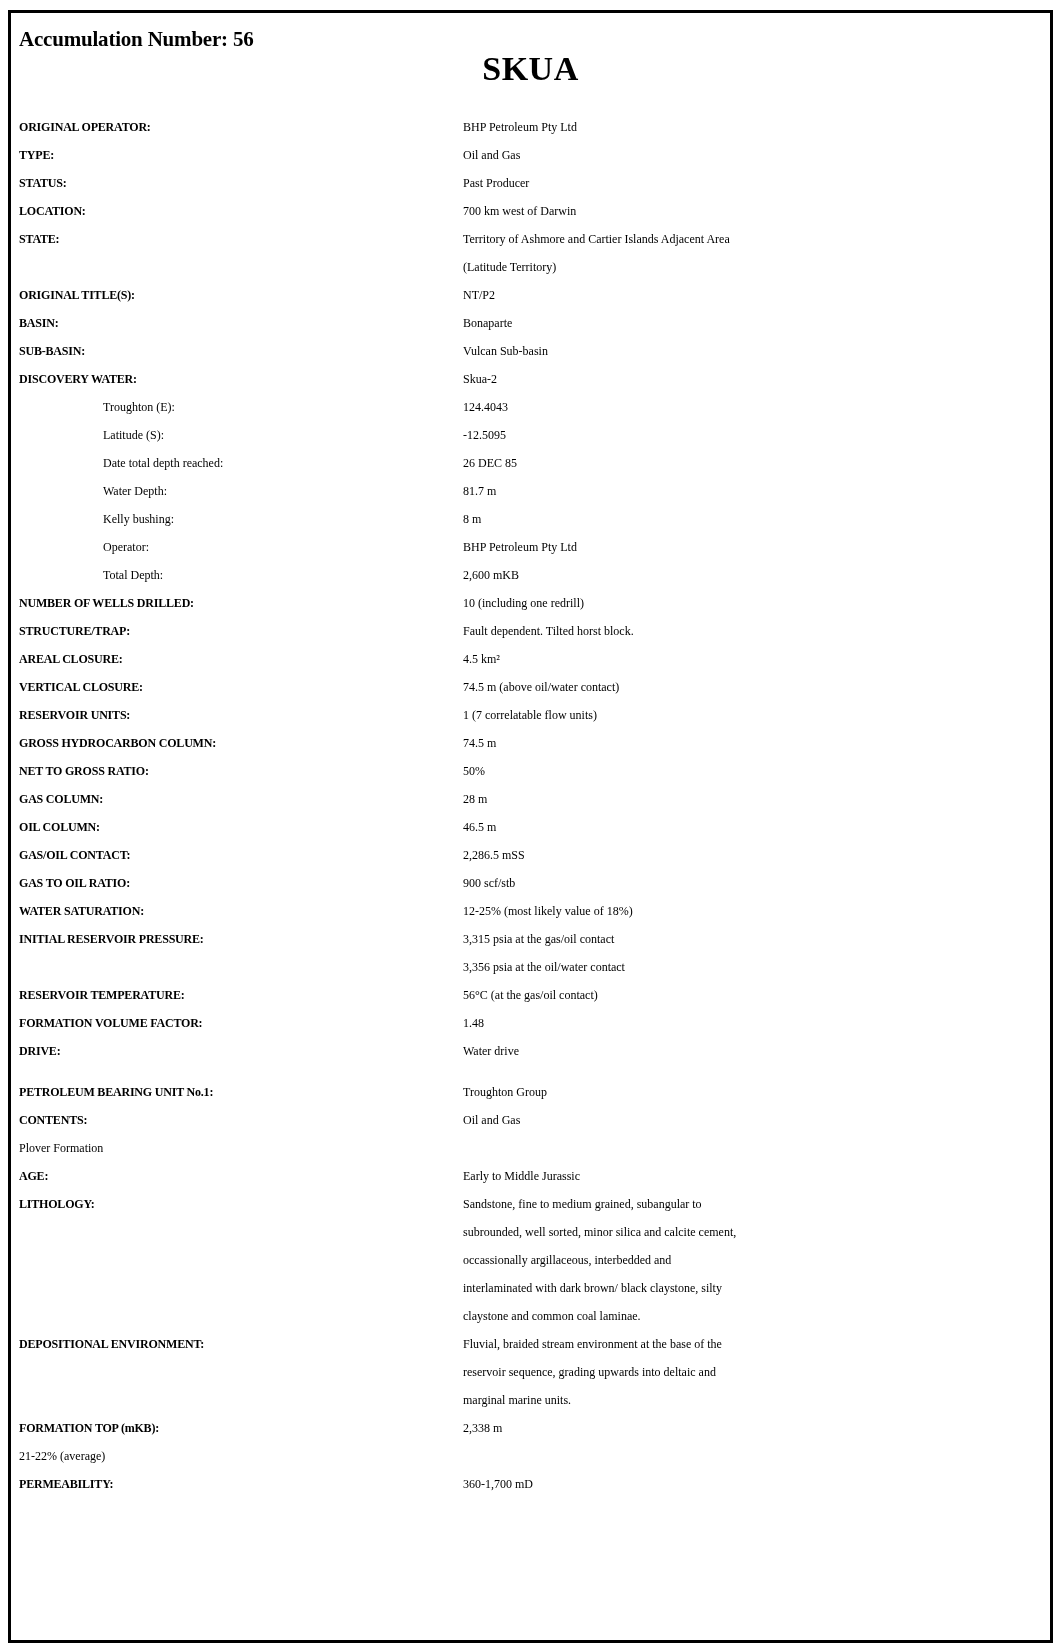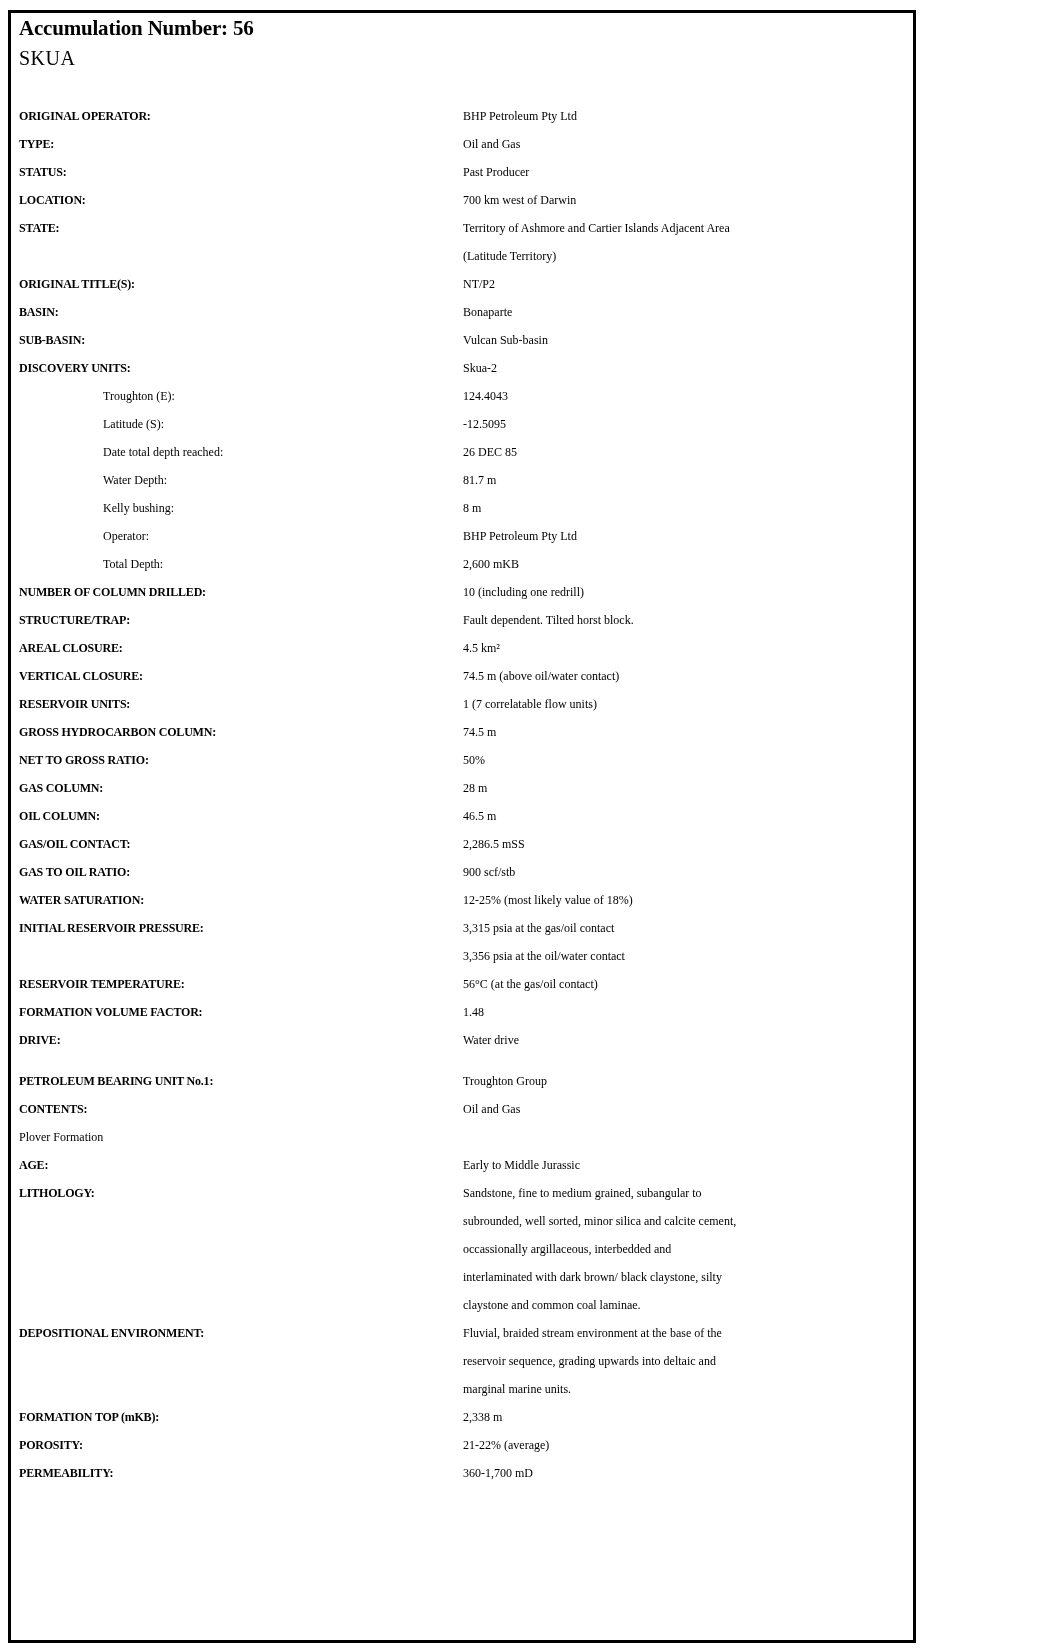--- a/index.html
+++ b/index.html
@@ -11,37 +11,37 @@
     width: 1064px;
     height: 1650px;
     position: relative;
     font-family: "Liberation Serif", serif;
     color: #000000;
   }
   .page {
     position: absolute;
     left: 8px;
     top: 10px;
-    width: 908px;
+    width: 1045px;
     height: 1633px;
     border: 3px solid #000000;
     box-sizing: border-box;
-    padding: 1px 8px;
+    padding: 12px 8px;
     overflow: hidden;
   }
   .header {
     font-size: 21px;
     font-weight: bold;
     line-height: 28px;
     letter-spacing: -0.2px;
   }
   .title {
-    font-size: 20px;
-    font-weight: normal;
-    text-align: left;
+    font-size: 34px;
+    font-weight: bold;
+    text-align: center;
     line-height: 32px;
     letter-spacing: 0.5px;
   }
   .rows {
     margin-top: 28px;
   }
   .row {
     display: grid;
     grid-template-columns: 444px 1fr;
     font-size: 12px;
@@ -122,21 +122,21 @@
   </div>
 
   <div class="row">
     <div class="label">SUB-BASIN:</div>
     <div class="value">
           <div class="vline">Vulcan Sub-basin</div>
         </div>
   </div>
 
   <div class="row">
-    <div class="label">DISCOVERY UNITS:</div>
+    <div class="label">DISCOVERY WATER:</div>
     <div class="value">
           <div class="vline">Skua-2</div>
         </div>
   </div>
 
   <div class="row sub">
     <div class="label">Troughton (E):</div>
     <div class="value">
           <div class="vline">124.4043</div>
         </div>
@@ -178,21 +178,21 @@
   </div>
 
   <div class="row sub">
     <div class="label">Total Depth:</div>
     <div class="value">
           <div class="vline">2,600 mKB</div>
         </div>
   </div>
 
   <div class="row">
-    <div class="label">NUMBER OF COLUMN DRILLED:</div>
+    <div class="label">NUMBER OF WELLS DRILLED:</div>
     <div class="value">
           <div class="vline">10 (including one redrill)</div>
         </div>
   </div>
 
   <div class="row">
     <div class="label">STRUCTURE/TRAP:</div>
     <div class="value">
           <div class="vline">Fault dependent. Tilted horst block.</div>
         </div>
@@ -346,21 +346,20 @@
   </div>
 
   <div class="row">
     <div class="label">FORMATION TOP (mKB):</div>
     <div class="value">
           <div class="vline">2,338 m</div>
         </div>
   </div>
 
   <div class="row">
-    <div class="label">POROSITY:</div>
     <div class="value">
           <div class="vline">21-22% (average)</div>
         </div>
   </div>
 
   <div class="row">
     <div class="label">PERMEABILITY:</div>
     <div class="value">
           <div class="vline">360-1,700 mD</div>
         </div>

